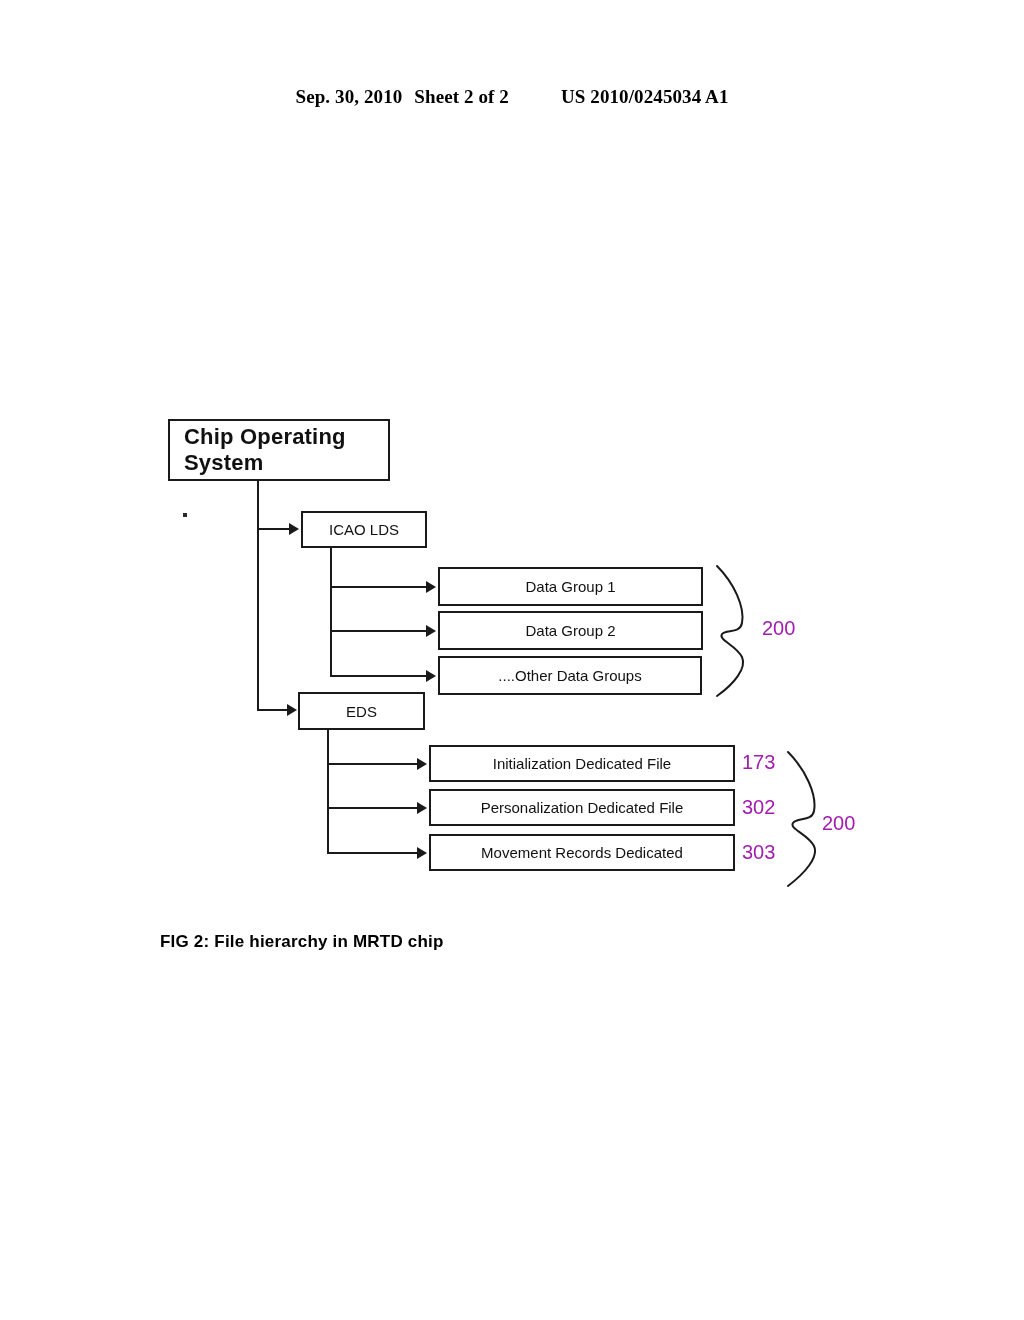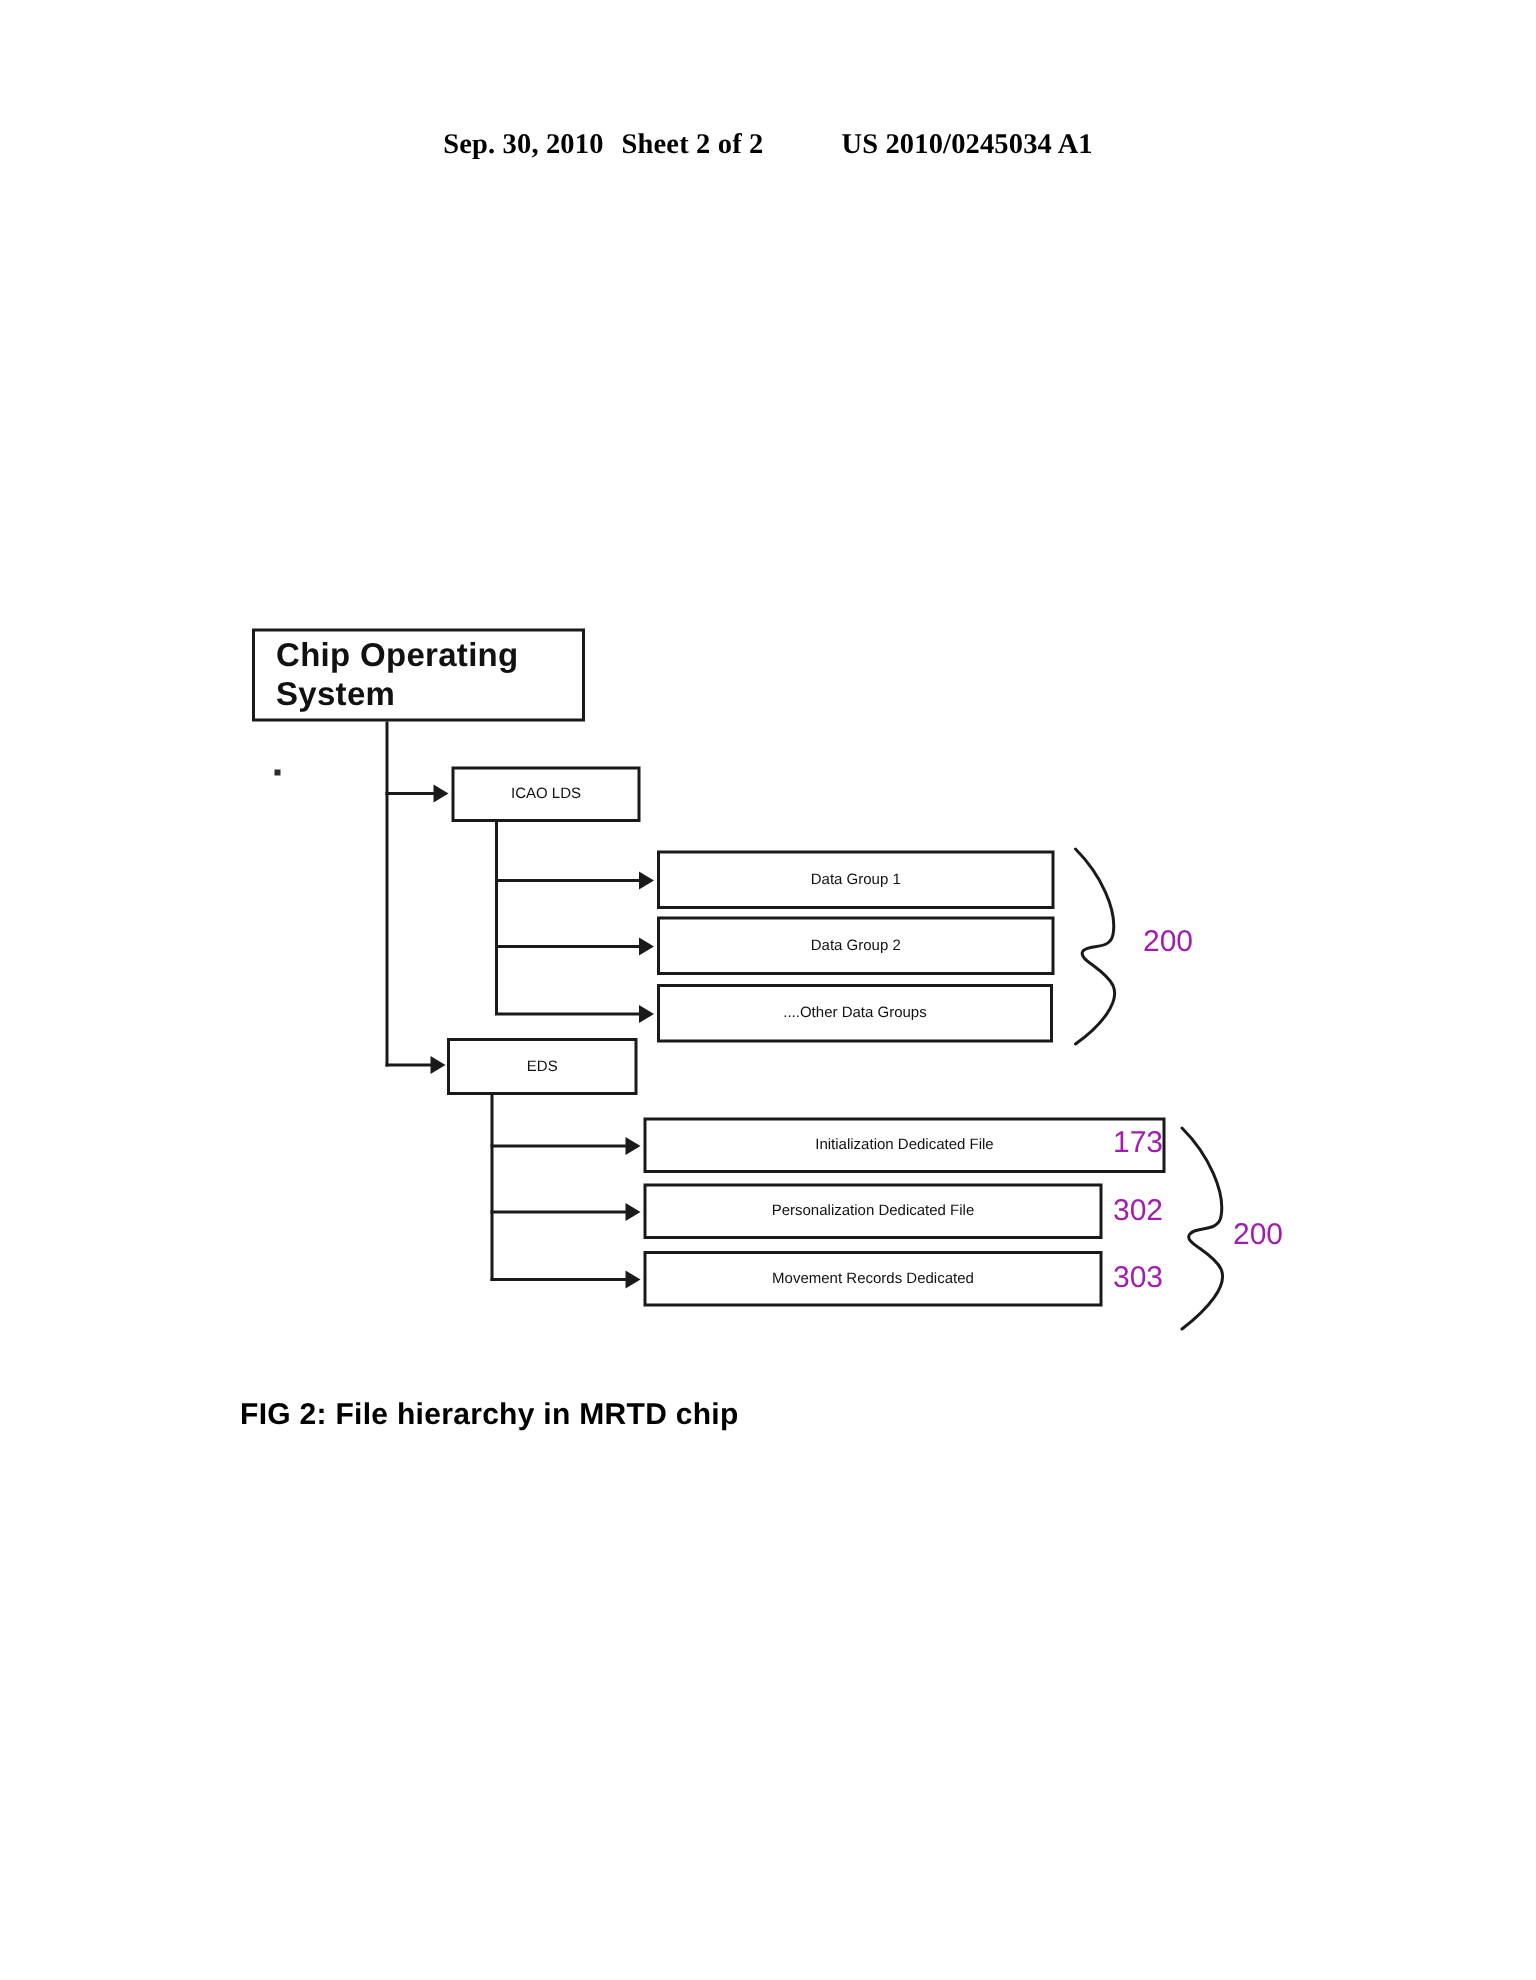--- a/index.html
+++ b/index.html
@@ -46,21 +46,21 @@
     margin-top: 40px;
   }
 
   .node-box {
     position: absolute;
     box-sizing: border-box;
     border: 2px solid #1a1a1a;
     background: #ffffff;
     display: flex;
     align-items: center;
-    font-size: 10px;
+    font-size: 15px;
     color: #111111;
   }
   .node-box.centered { justify-content: center; }
   .node-box.lead {
     font-weight: bold;
     font-size: 22px;
     letter-spacing: 0.2px;
     padding-left: 14px;
     border-width: 2px;
   }
@@ -103,21 +103,21 @@
     position: absolute;
     width: 4px;
     height: 4px;
     background: #2a2a2a;
   }
 
   #figure-caption {
     position: absolute;
     left: 160px;
     top: 932px;
-    font-size: 20px;
+    font-size: 17px;
     font-weight: bold;
     letter-spacing: 0.2px;
     white-space: nowrap;
   }
 </style>
 </head>
 <body>
 
 <div id="patent-header">
   <span class="hdr-date">Sep. 30, 2010</span>
@@ -181,21 +181,21 @@
 
   <div class="connector h" style="left:327px; top:723px; width:92px;"></div>
   <div class="arrow-head" style="left:417px; top:718px;"></div>
 
   <div class="connector h" style="left:327px; top:767px; width:92px;"></div>
   <div class="arrow-head" style="left:417px; top:762px;"></div>
 
   <div class="connector h" style="left:327px; top:812px; width:92px;"></div>
   <div class="arrow-head" style="left:417px; top:807px;"></div>
 
-  <div class="node-box centered" style="left:429px; top:705px; width:348px; height:37px;">
+  <div class="node-box centered" style="left:429px; top:705px; width:306px; height:37px;">
     <span>Initialization Dedicated File</span>
   </div>
   <div class="ref-label" style="left:742px; top:711px;">173</div>
 
   <div class="node-box centered" style="left:429px; top:749px; width:306px; height:37px;">
     <span>Personalization Dedicated File</span>
   </div>
   <div class="ref-label" style="left:742px; top:756px;">302</div>
 
   <div class="node-box centered" style="left:429px; top:794px; width:306px; height:37px;">

